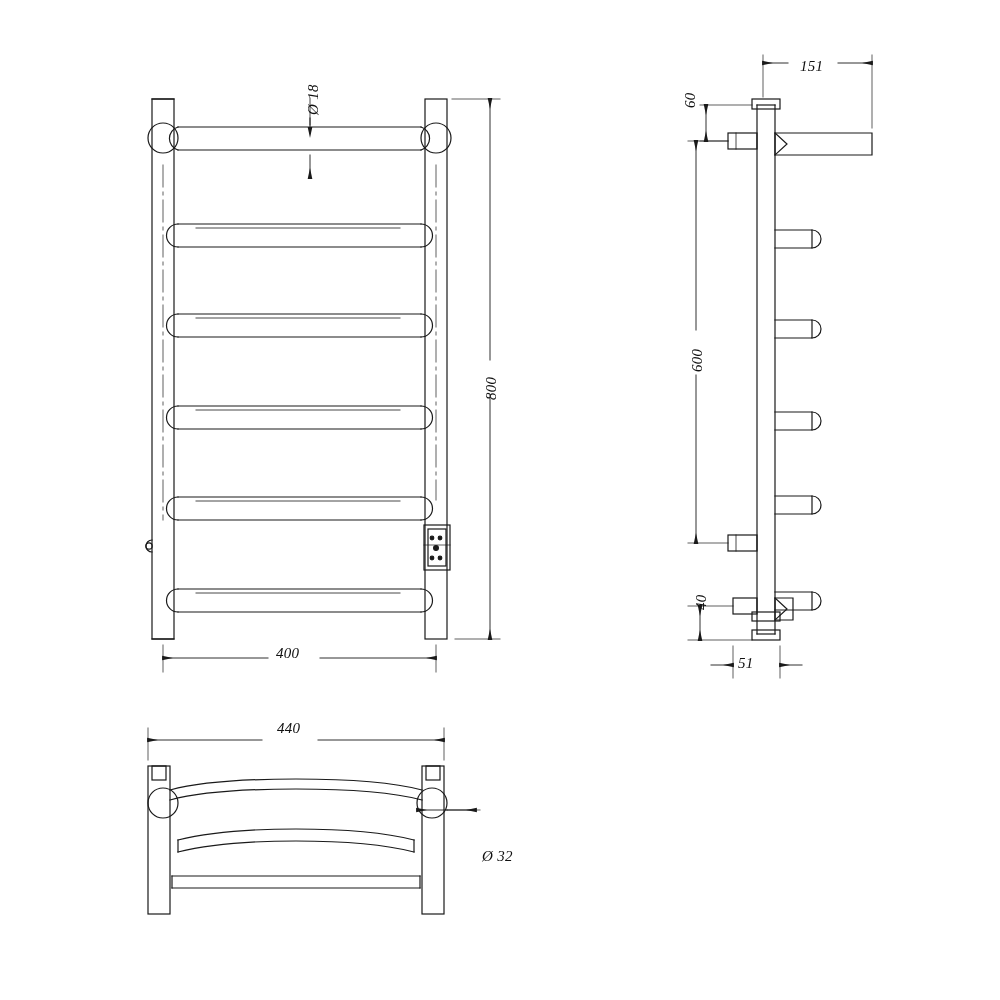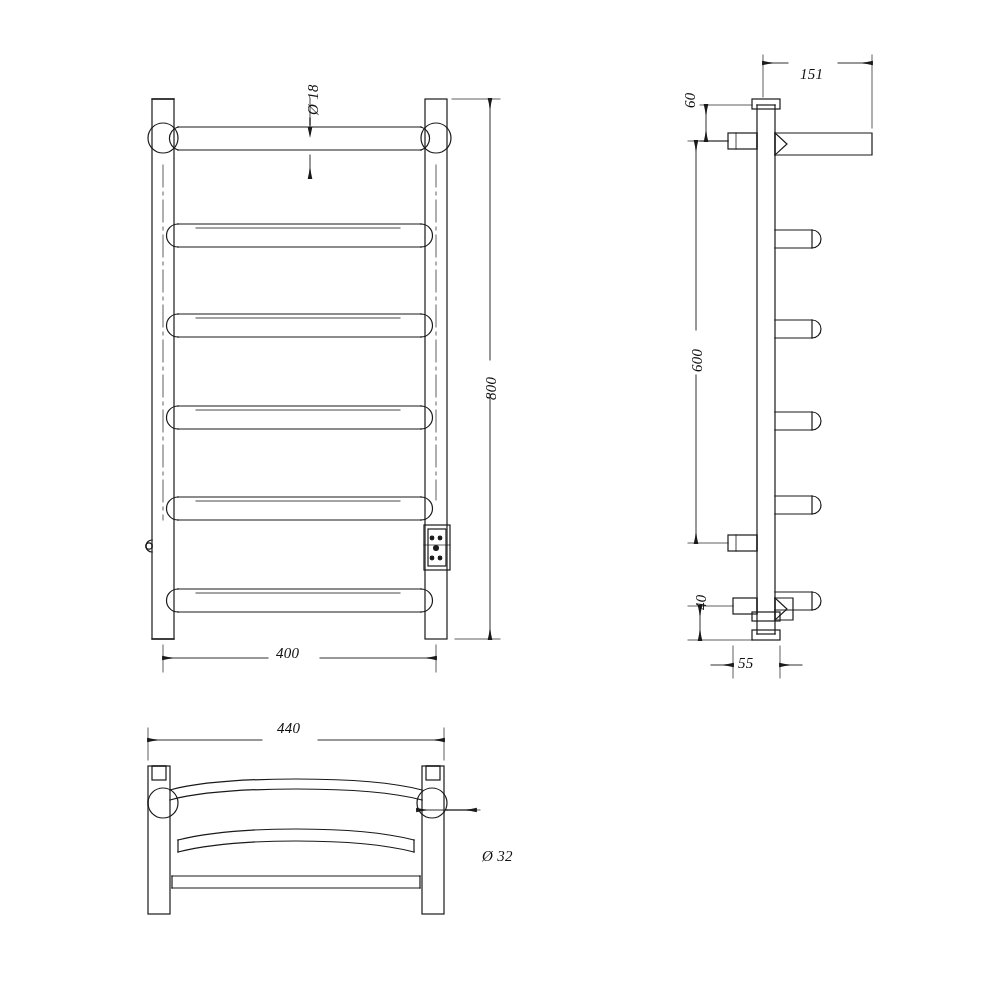--- a/index.html
+++ b/index.html
@@ -238,22 +238,22 @@
         <line x1="447" y1="810" x2="476" y2="810" stroke-width="0.9" marker-end="url(#arrOut)"></line>
       </g>
 
     </g>
   </svg>
 
   <div class="dim-label vert" style="left:305px; top:115px;">Ø 18</div>
   <div class="dim-label vert" style="left:483px; top:400px;">800</div>
   <div class="dim-label" style="left:276px; top:645px;text-align:right;">400</div>
 
-  <div class="dim-label" style="left:800px; top:66px;">151</div>
+  <div class="dim-label" style="left:800px; top:58px;">151</div>
   <div class="dim-label vert" style="left:682px; top:108px;">60</div>
   <div class="dim-label vert" style="left:689px; top:372px;">600</div>
   <div class="dim-label vert" style="left:693px; top:610px;">40</div>
-  <div class="dim-label" style="left:738px; top:655px;">55</div>
+  <div class="dim-label" style="left:738px; top:655px;">51</div>
 
   <div class="dim-label" style="left:277px; top:720px;">440</div>
   <div class="dim-label" style="left:482px; top:800px;margin-top:48px;">Ø 32</div>
 
 </div>
 
 </body></html>

